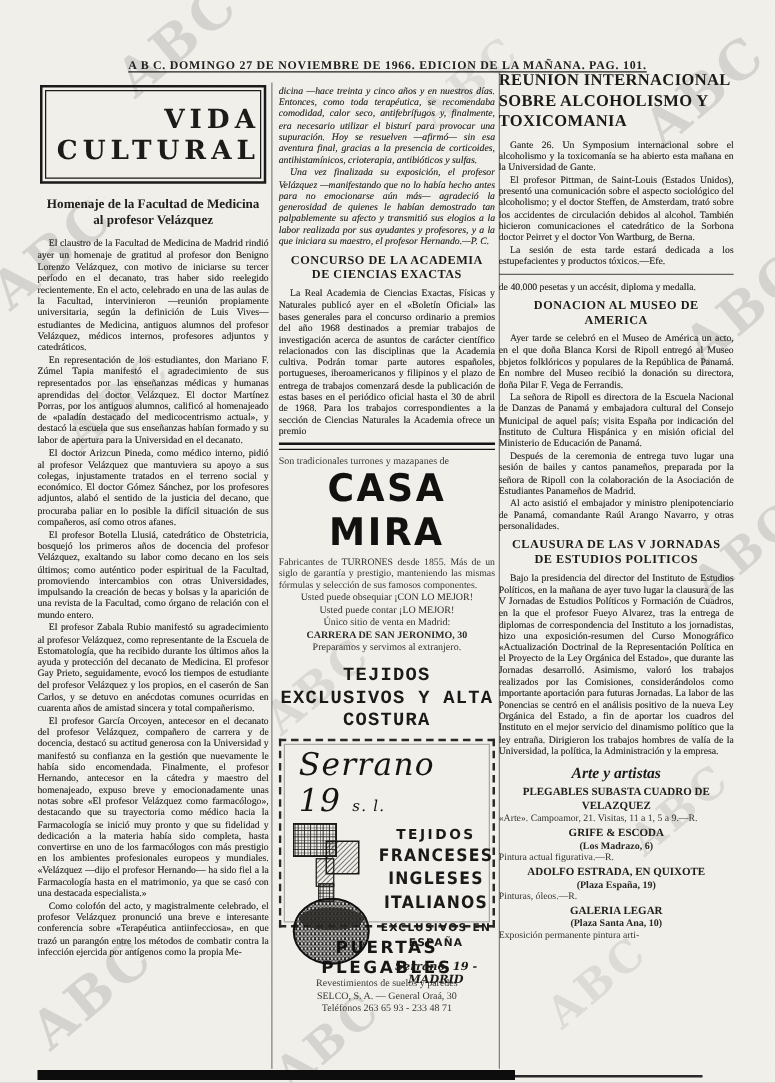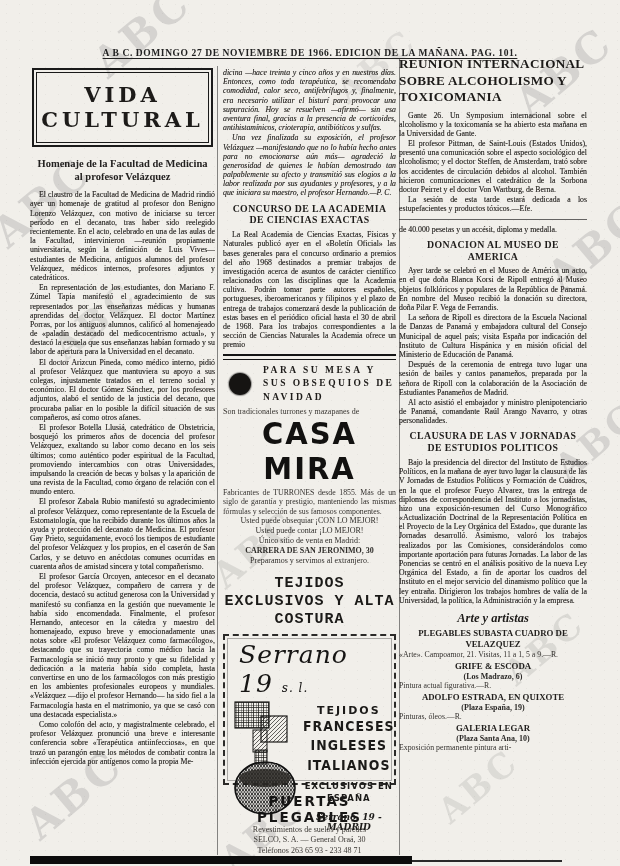--- a/index.html
+++ b/index.html
@@ -37,21 +37,21 @@
     font-size:7.8px;line-height:1.18;text-align:justify;margin:0 0 1px 0;
     text-indent:9px;text-shadow:0 0 0.5px rgba(20,20,20,0.55);color:#34312e;
   }
   p.body.ital{font-style:italic;}
   p.noindent{text-indent:0;}
 
   #vc-box{
     border:2px solid #1a1a1a;padding:2px;margin:2px 2px 10px 2px;
   }
   #vc-box-inner{
-    border:1px solid #1a1a1a;text-align:center;padding:9px 0 10px 0;
+    border:1px solid #1a1a1a;text-align:right;padding:9px 0 10px 0;
   }
   #vc-title{
     font-size:21px;font-weight:bold;letter-spacing:4px;color:#1d1b19;
     font-family:"DejaVu Serif",serif;
   }
   .art-head{
     text-align:center;font-weight:bold;font-size:10.5px;line-height:1.25;
     margin:2px 4px 7px 4px;color:#232120;
   }
   .sec-head{
@@ -162,24 +162,20 @@
 
   <div class="col" id="col-mid">
     <p class="body ital noindent">dicina —hace treinta y cinco años y en nuestros días. Entonces, como toda terapéutica, se recomendaba comodidad, calor seco, antifebrífugos y, finalmente, era necesario utilizar el bisturí para provocar una supuración. Hoy se resuelven —afirmó— sin esa aventura final, gracias a la presencia de corticoides, antihistamínicos, crioterapia, antibióticos y sulfas.</p>
     <p class="body ital">Una vez finalizada su exposición, el profesor Velázquez —manifestando que no lo había hecho antes para no emocionarse aún más— agradeció la generosidad de quienes le habían demostrado tan palpablemente su afecto y transmitió sus elogios a la labor realizada por sus ayudantes y profesores, y a la que iniciara su maestro, el profesor Hernando.—P. C.</p>
 
     <div class="sec-head">CONCURSO DE LA ACADEMIA DE CIENCIAS EXACTAS</div>
     <p class="body">La Real Academia de Ciencias Exactas, Físicas y Naturales publicó ayer en el «Boletín Oficial» las bases generales para el concurso ordinario a premios del año 1968 destinados a premiar trabajos de investigación acerca de asuntos de carácter científico relacionados con las disciplinas que la Academia cultiva. Podrán tomar parte autores españoles, portugueses, iberoamericanos y filipinos y el plazo de entrega de trabajos comenzará desde la publicación de estas bases en el periódico oficial hasta el 30 de abril de 1968. Para los trabajos correspondientes a la sección de Ciencias Naturales la Academia ofrece un premio</p>
 
     <div id="casa-mira">
       <div class="double-rule"></div>
-      <div id="cm-top">
-        <div id="cm-circle"></div>
-        <div id="cm-tag">PARA SU MESA Y SUS OBSEQUIOS DE NAVIDAD</div>
-      </div>
       <p id="cm-intro" class="noindent">Son tradicionales turrones y mazapanes de</p>
       <div id="cm-brand">CASA MIRA</div>
       <p id="cm-body">Fabricantes de TURRONES desde 1855. Más de un siglo de garantía y prestigio, manteniendo las mismas fórmulas y selección de sus famosos componentes.</p>
       <div class="cm-line">Usted puede obsequiar ¡CON LO MEJOR!</div>
       <div class="cm-line">Usted puede contar ¡LO MEJOR!</div>
       <div class="cm-line">Único sitio de venta en Madrid:</div>
       <div class="cm-line" style="font-weight:bold">CARRERA DE SAN JERONIMO, 30</div>
       <div class="cm-line">Preparamos y servimos al extranjero.</div>
     </div>
 

